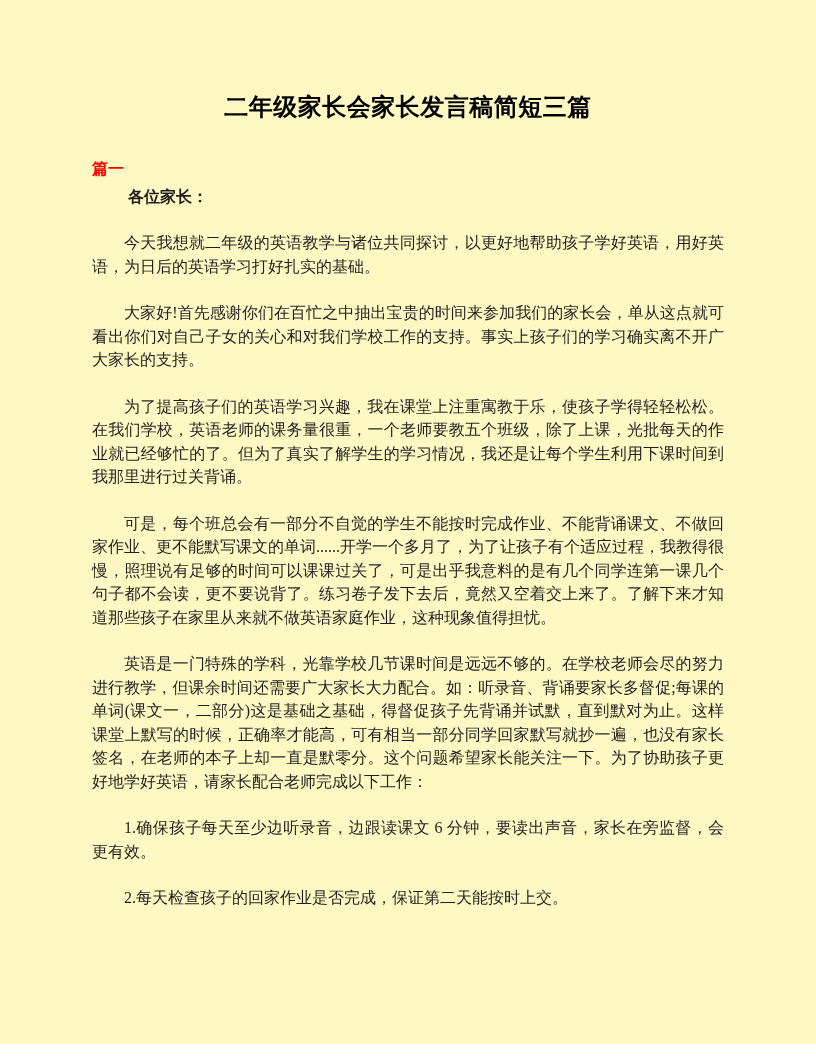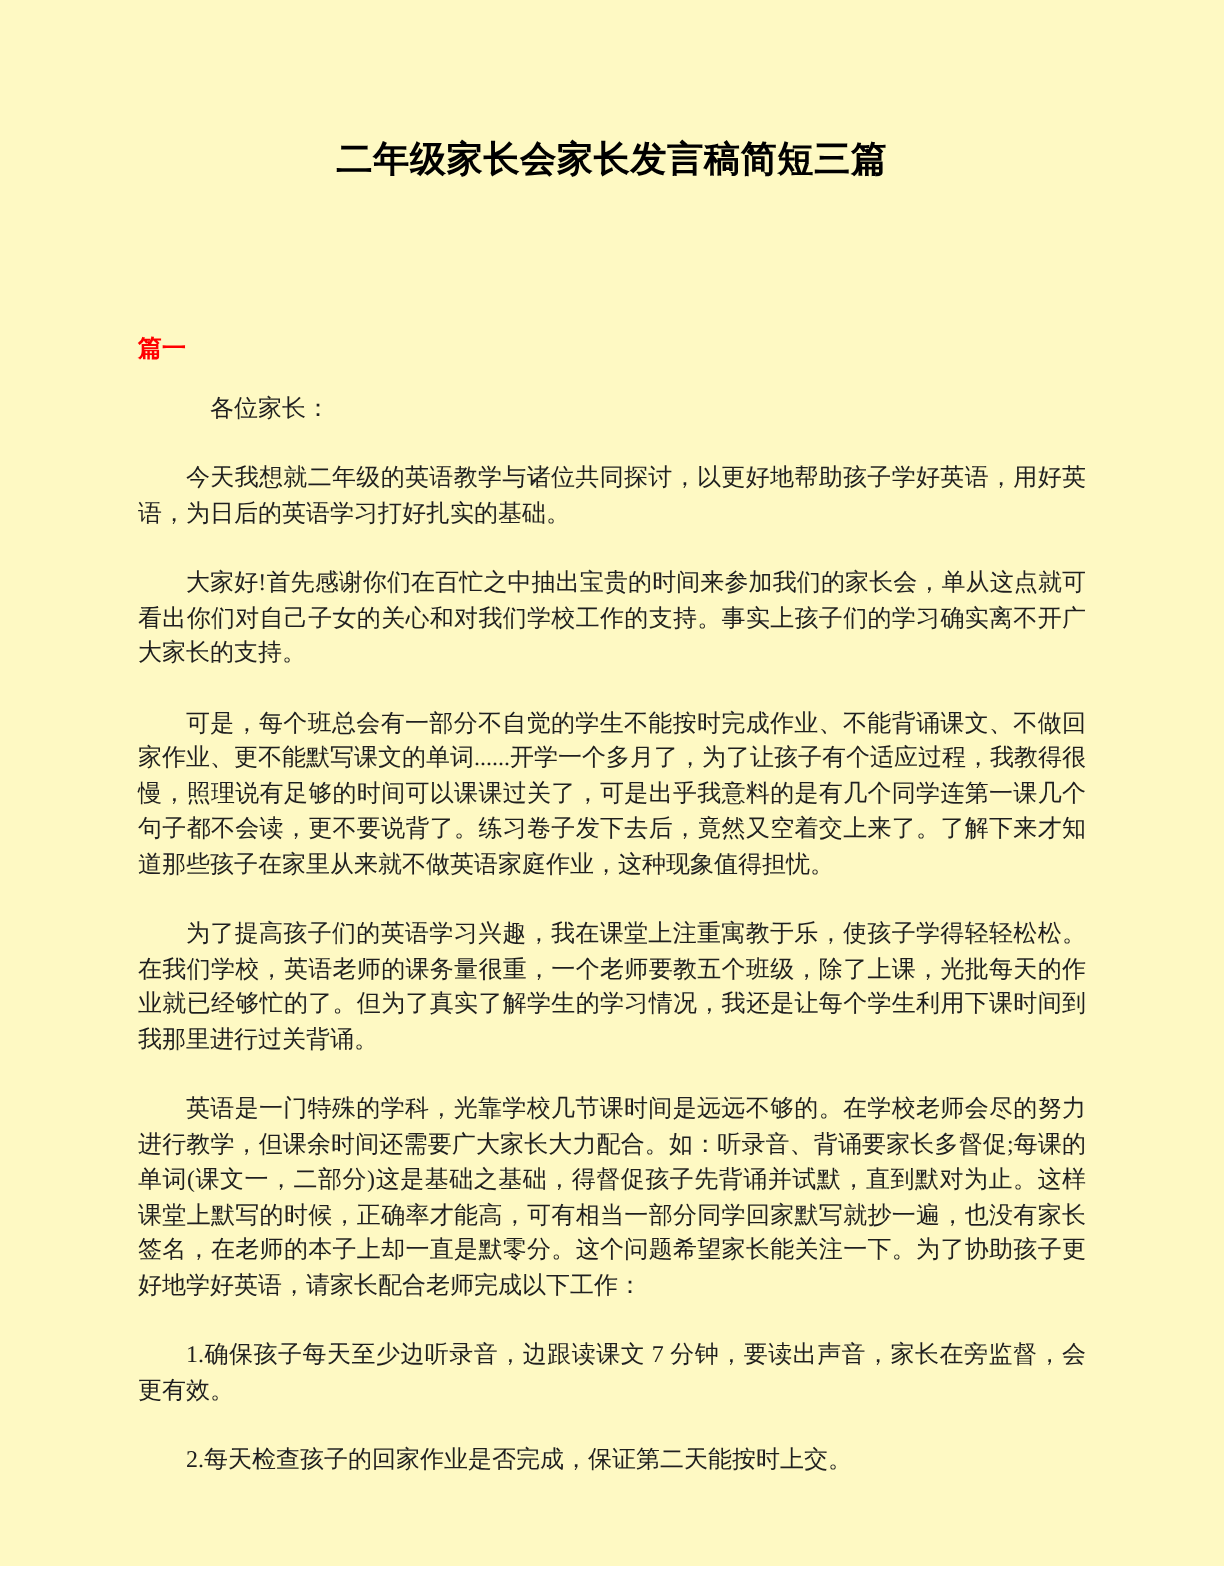--- a/index.html
+++ b/index.html
@@ -24,46 +24,47 @@
   .doc-title {
     margin: 0;
     font-size: 24px;
     line-height: 31px;
     font-weight: bold;
     text-align: center;
     color: #000000;
     letter-spacing: 0.5px;
   }
   .section-label {
-    margin-top: 98px;
+    margin-top: 34px;
     font-weight: bold;
     color: #ff0000;
     font-size: 16px;
     line-height: 23.5px;
   }
   .salutation {
-    margin: 16px;
+    margin: 4px;
     text-indent: 2em;
+    font-weight: bold;
   }
   .para {
     margin: 23px 0 0 0;
     text-indent: 2em;
     text-align: justify;
   }
 </style>
 </head>
 <body>
 
 <div class="page">
   <h1 class="doc-title">二年级家长会家长发言稿简短三篇</h1>
 
   <div class="section-label">篇一</div>
 
   <p class="salutation">各位家长：</p>
 
   <p class="para">今天我想就二年级的英语教学与诸位共同探讨，以更好地帮助孩子学好英语，用好英语，为日后的英语学习打好扎实的基础。</p>
   <p class="para">大家好!首先感谢你们在百忙之中抽出宝贵的时间来参加我们的家长会，单从这点就可看出你们对自己子女的关心和对我们学校工作的支持。事实上孩子们的学习确实离不开广大家长的支持。</p>
+  <p class="para">为了提高孩子们的英语学习兴趣，我在课堂上注重寓教于乐，使孩子学得轻轻松松。在我们学校，英语老师的课务量很重，一个老师要教五个班级，除了上课，光批每天的作业就已经够忙的了。但为了真实了解学生的学习情况，我还是让每个学生利用下课时间到我那里进行过关背诵。</p>
   <p class="para">可是，每个班总会有一部分不自觉的学生不能按时完成作业、不能背诵课文、不做回家作业、更不能默写课文的单词......开学一个多月了，为了让孩子有个适应过程，我教得很慢，照理说有足够的时间可以课课过关了，可是出乎我意料的是有几个同学连第一课几个句子都不会读，更不要说背了。练习卷子发下去后，竟然又空着交上来了。了解下来才知道那些孩子在家里从来就不做英语家庭作业，这种现象值得担忧。</p>
-  <p class="para">为了提高孩子们的英语学习兴趣，我在课堂上注重寓教于乐，使孩子学得轻轻松松。在我们学校，英语老师的课务量很重，一个老师要教五个班级，除了上课，光批每天的作业就已经够忙的了。但为了真实了解学生的学习情况，我还是让每个学生利用下课时间到我那里进行过关背诵。</p>
   <p class="para">英语是一门特殊的学科，光靠学校几节课时间是远远不够的。在学校老师会尽的努力进行教学，但课余时间还需要广大家长大力配合。如：听录音、背诵要家长多督促;每课的单词(课文一，二部分)这是基础之基础，得督促孩子先背诵并试默，直到默对为止。这样课堂上默写的时候，正确率才能高，可有相当一部分同学回家默写就抄一遍，也没有家长签名，在老师的本子上却一直是默零分。这个问题希望家长能关注一下。为了协助孩子更好地学好英语，请家长配合老师完成以下工作：</p>
-  <p class="para">1.确保孩子每天至少边听录音，边跟读课文 7 分钟，要读出声音，家长在旁监督，会更有效。</p>
+  <p class="para">1.确保孩子每天至少边听录音，边跟读课文 6 分钟，要读出声音，家长在旁监督，会更有效。</p>
   <p class="para">2.每天检查孩子的回家作业是否完成，保证第二天能按时上交。</p>
 </div>
 
 </body></html>

